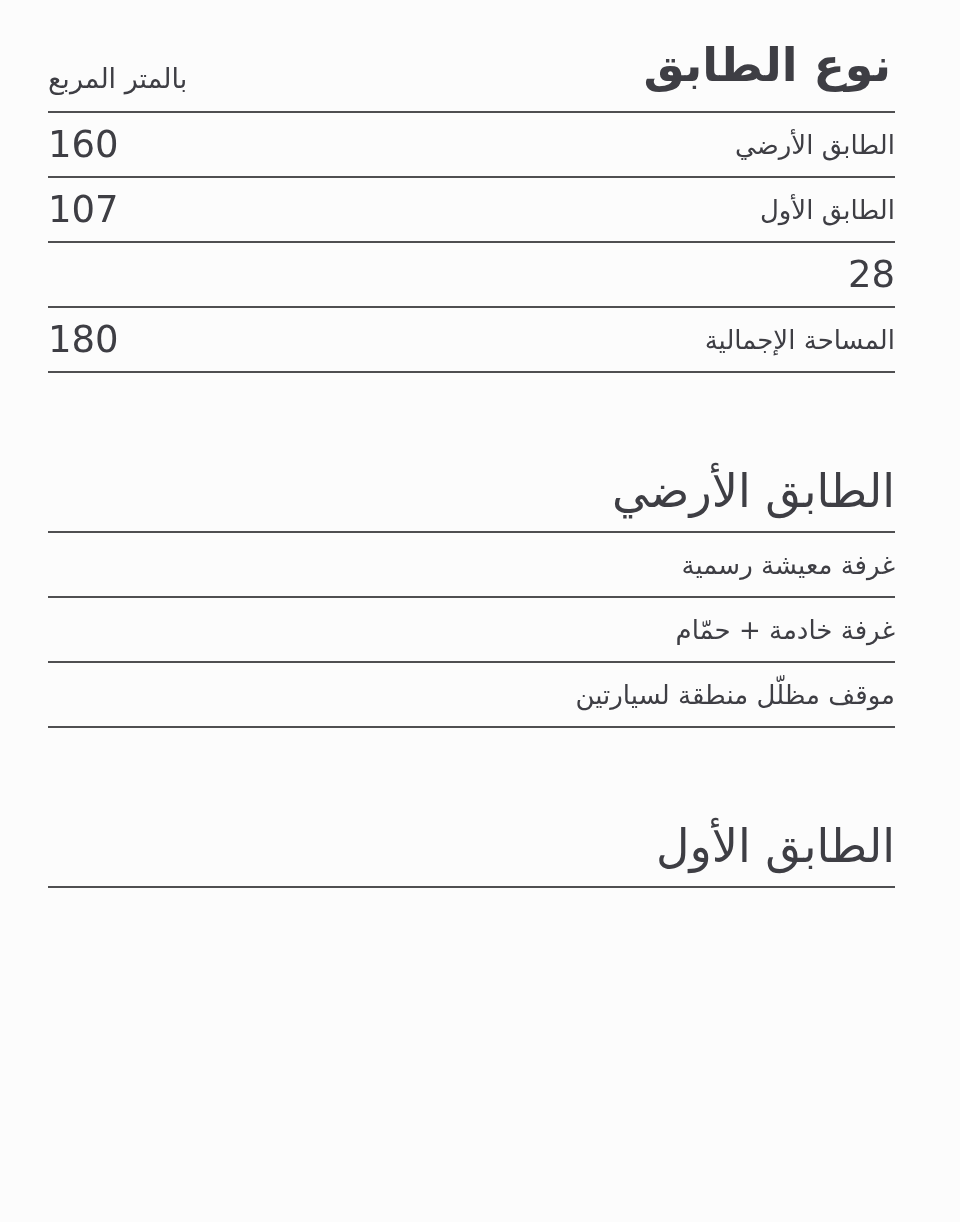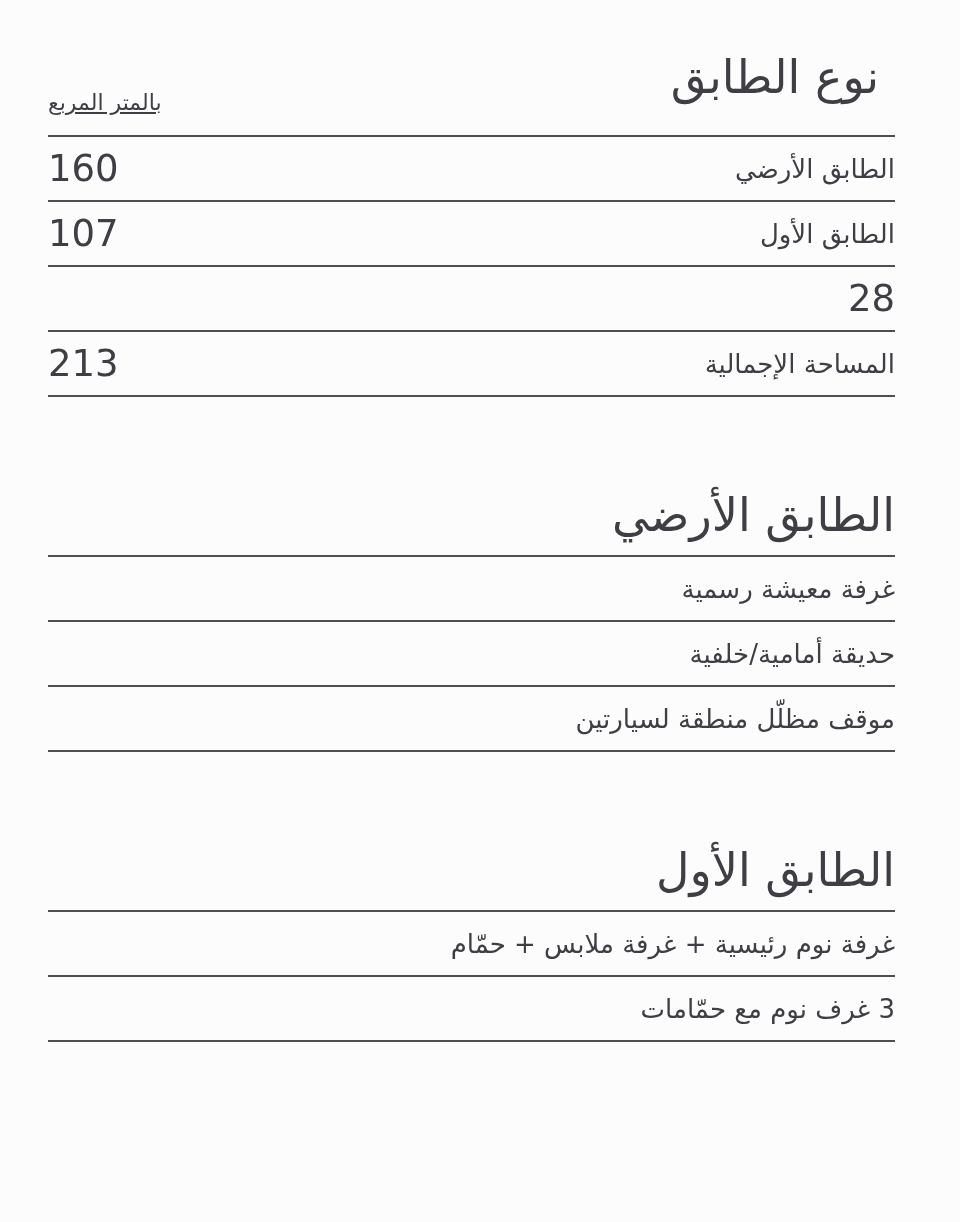--- a/index.html
+++ b/index.html
@@ -23,32 +23,31 @@
   
   .summary-header{
     display:flex;
     justify-content:space-between;
     align-items:flex-end;
     padding-top:30px;
     padding-bottom:11px;
     border-bottom:2px solid var(--line);
   }
   .summary-title{
-    margin:16px;
+    margin:4px;
     font-size:46px;
-    font-weight:400;
+    font-weight:700;
     line-height:62px;
     letter-spacing:0;
   }
   .unit-header{
-    font-size:22px;
+    font-size:27px;
     line-height:30px;
     padding-bottom:6px;
     direction:rtl;
-    text-decoration:underline;
   }
   
   .row{
     box-sizing:border-box;
     height:65px;
     display:flex;
     align-items:center;
     justify-content:space-between;
     border-bottom:2px solid var(--line);
   }
@@ -96,54 +95,44 @@
         <span class="row-label">الطابق الأول</span>
         <span class="row-value">107</span>
       </div>
 
       <div class="row">
         <span class="row-value">28</span>
       </div>
 
       <div class="row">
         <span class="row-label">المساحة الإجمالية</span>
-        <span class="row-value">213</span>
+        <span class="row-value">180</span>
       </div>
     </div>
 
   <div class="section-spacer"></div>
 
   <h2 class="section-title">الطابق الأرضي</h2>
 
   <div>
 
       <div class="row">
         <span class="row-label">غرفة معيشة رسمية</span>
       </div>
 
 
 
+      <div class="row">
+        <span class="row-label">غرفة خادمة + حمّام</span>
+      </div>
 
-      <div class="row">
-        <span class="row-label">حديقة أمامية/خلفية</span>
-      </div>
 
       <div class="row">
         <span class="row-label">موقف مظلّل منطقة لسيارتين</span>
       </div>
     </div>
 
   <div class="section-spacer"></div>
 
   <h2 class="section-title">الطابق الأول</h2>
 
-  <div>
-
-      <div class="row">
-        <span class="row-label">غرفة نوم رئيسية + غرفة ملابس + حمّام</span>
-      </div>
-
-      <div class="row">
-        <span class="row-label">3 غرف نوم مع حمّامات</span>
-      </div>
-    </div>
 
 </div>
 
 </body></html>

